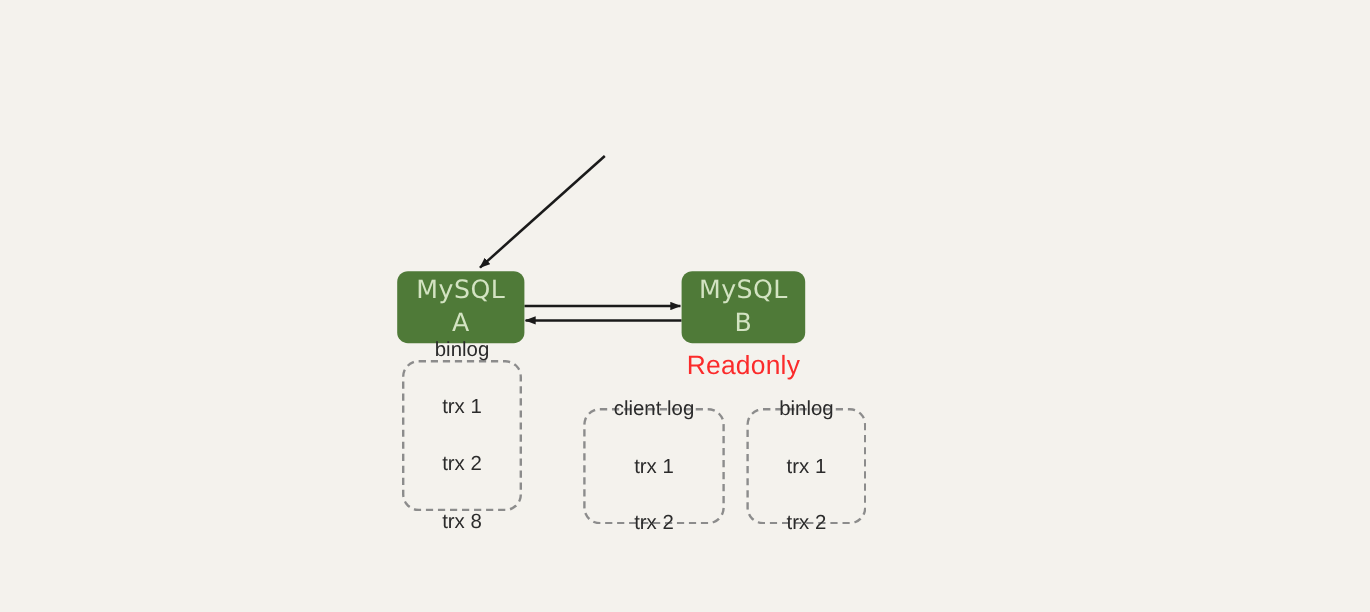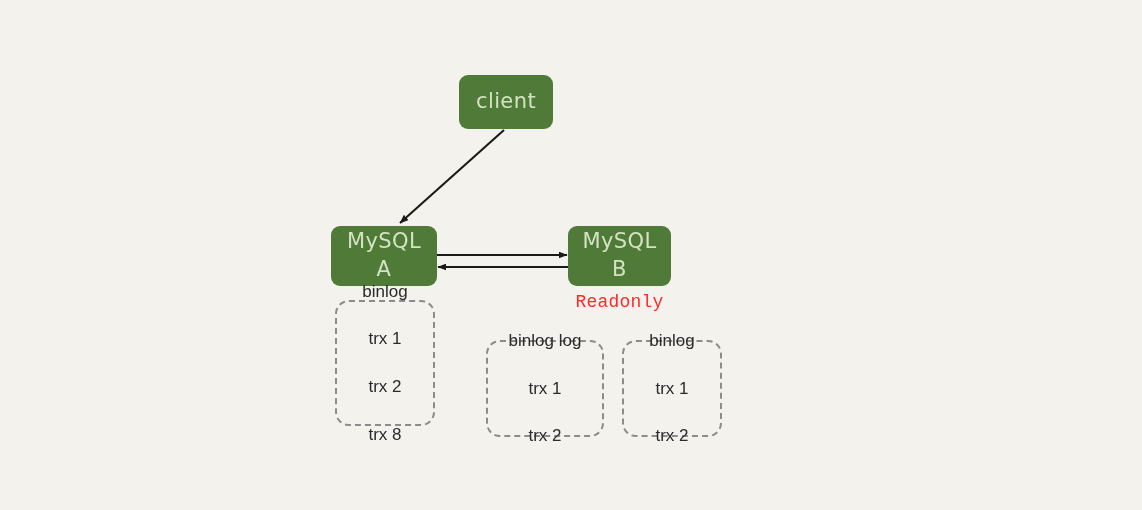--- a/index.html
+++ b/index.html
@@ -69,22 +69,22 @@
   }
 
   
   #readonly-label {
     position: absolute;
     left: 568px;
     top: 292px;
     width: 103px;
     text-align: center;
     color: #fb2b2b;
-    font-size: 18px;
-    font-family: Liberation Mono, monospace;
+    font-size: 22px;
+    font-family: Liberation Sans, sans-serif;
     letter-spacing: 0.2px;
     white-space: nowrap;
   }
 
   
   .logbox {
     position: absolute;
     border: 2px dashed #8c8c8c;
     border-radius: 14px;
     box-sizing: border-box;
@@ -137,23 +137,20 @@
       </marker>
     </defs>
 
     <line x1="504" y1="130" x2="400" y2="223" stroke="#1a1a1a" stroke-width="2.1" marker-end="url(#arrowhead)"></line>
 
     <line x1="437" y1="255" x2="567" y2="255" stroke="#1a1a1a" stroke-width="2.1" marker-end="url(#arrowhead)"></line>
 
     <line x1="568" y1="267" x2="438" y2="267" stroke="#1a1a1a" stroke-width="2.1" marker-end="url(#arrowhead)"></line>
   </svg>
 
-  <div class="node" id="node-client">
-    <span class="line1">client</span>
-  </div>
 
   <div class="node" id="node-mysql-a">
     <span class="line1">MySQL</span>
     <span class="line2">A</span>
   </div>
 
   <div class="node" id="node-mysql-b">
     <span class="line1">MySQL</span>
     <span class="line2">B</span>
   </div>
@@ -161,21 +158,21 @@
   <div id="readonly-label">Readonly</div>
 
   <div class="logbox" id="logbox-a-binlog">
     <span class="log-title">binlog</span>
     <span class="log-entry">trx 1</span>
     <span class="log-entry">trx 2</span>
     <span class="log-entry">trx 8</span>
   </div>
 
   <div class="logbox" id="logbox-b-relaylog">
-    <span class="log-title">binlog log</span>
+    <span class="log-title">client log</span>
     <span class="log-entry">trx 1</span>
     <span class="log-entry">trx 2</span>
   </div>
 
   <div class="logbox" id="logbox-b-binlog">
     <span class="log-title">binlog</span>
     <span class="log-entry">trx 1</span>
     <span class="log-entry">trx 2</span>
   </div>
 

